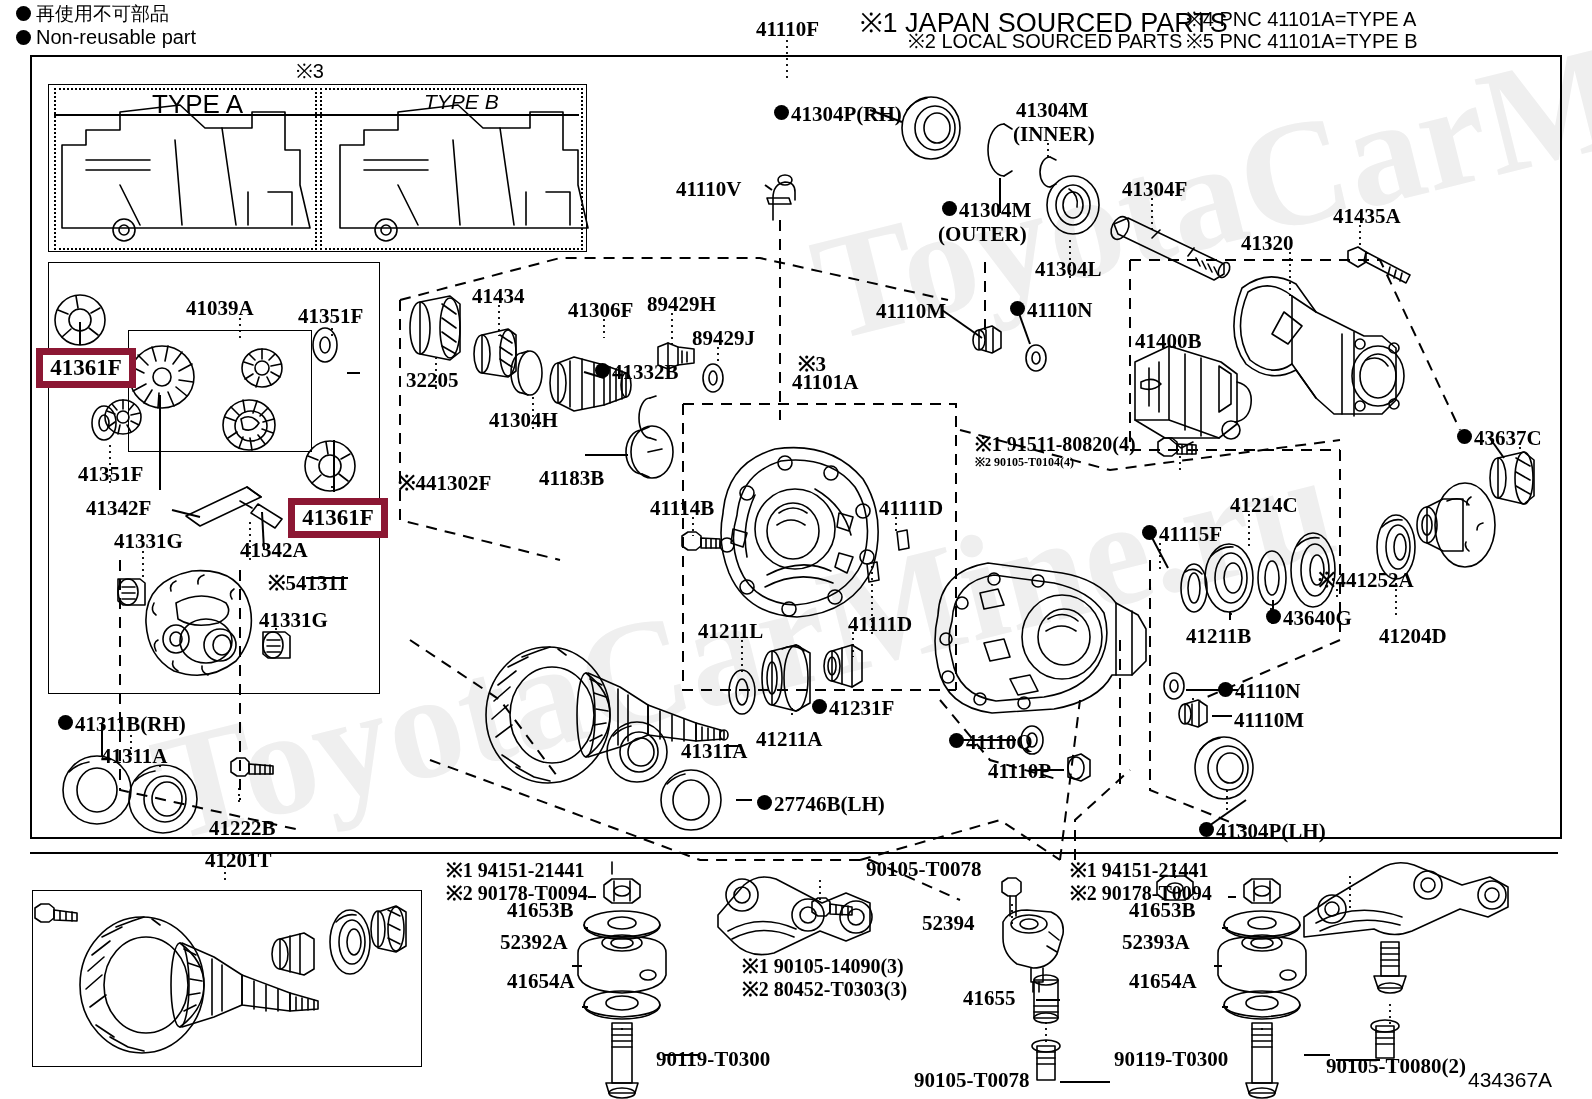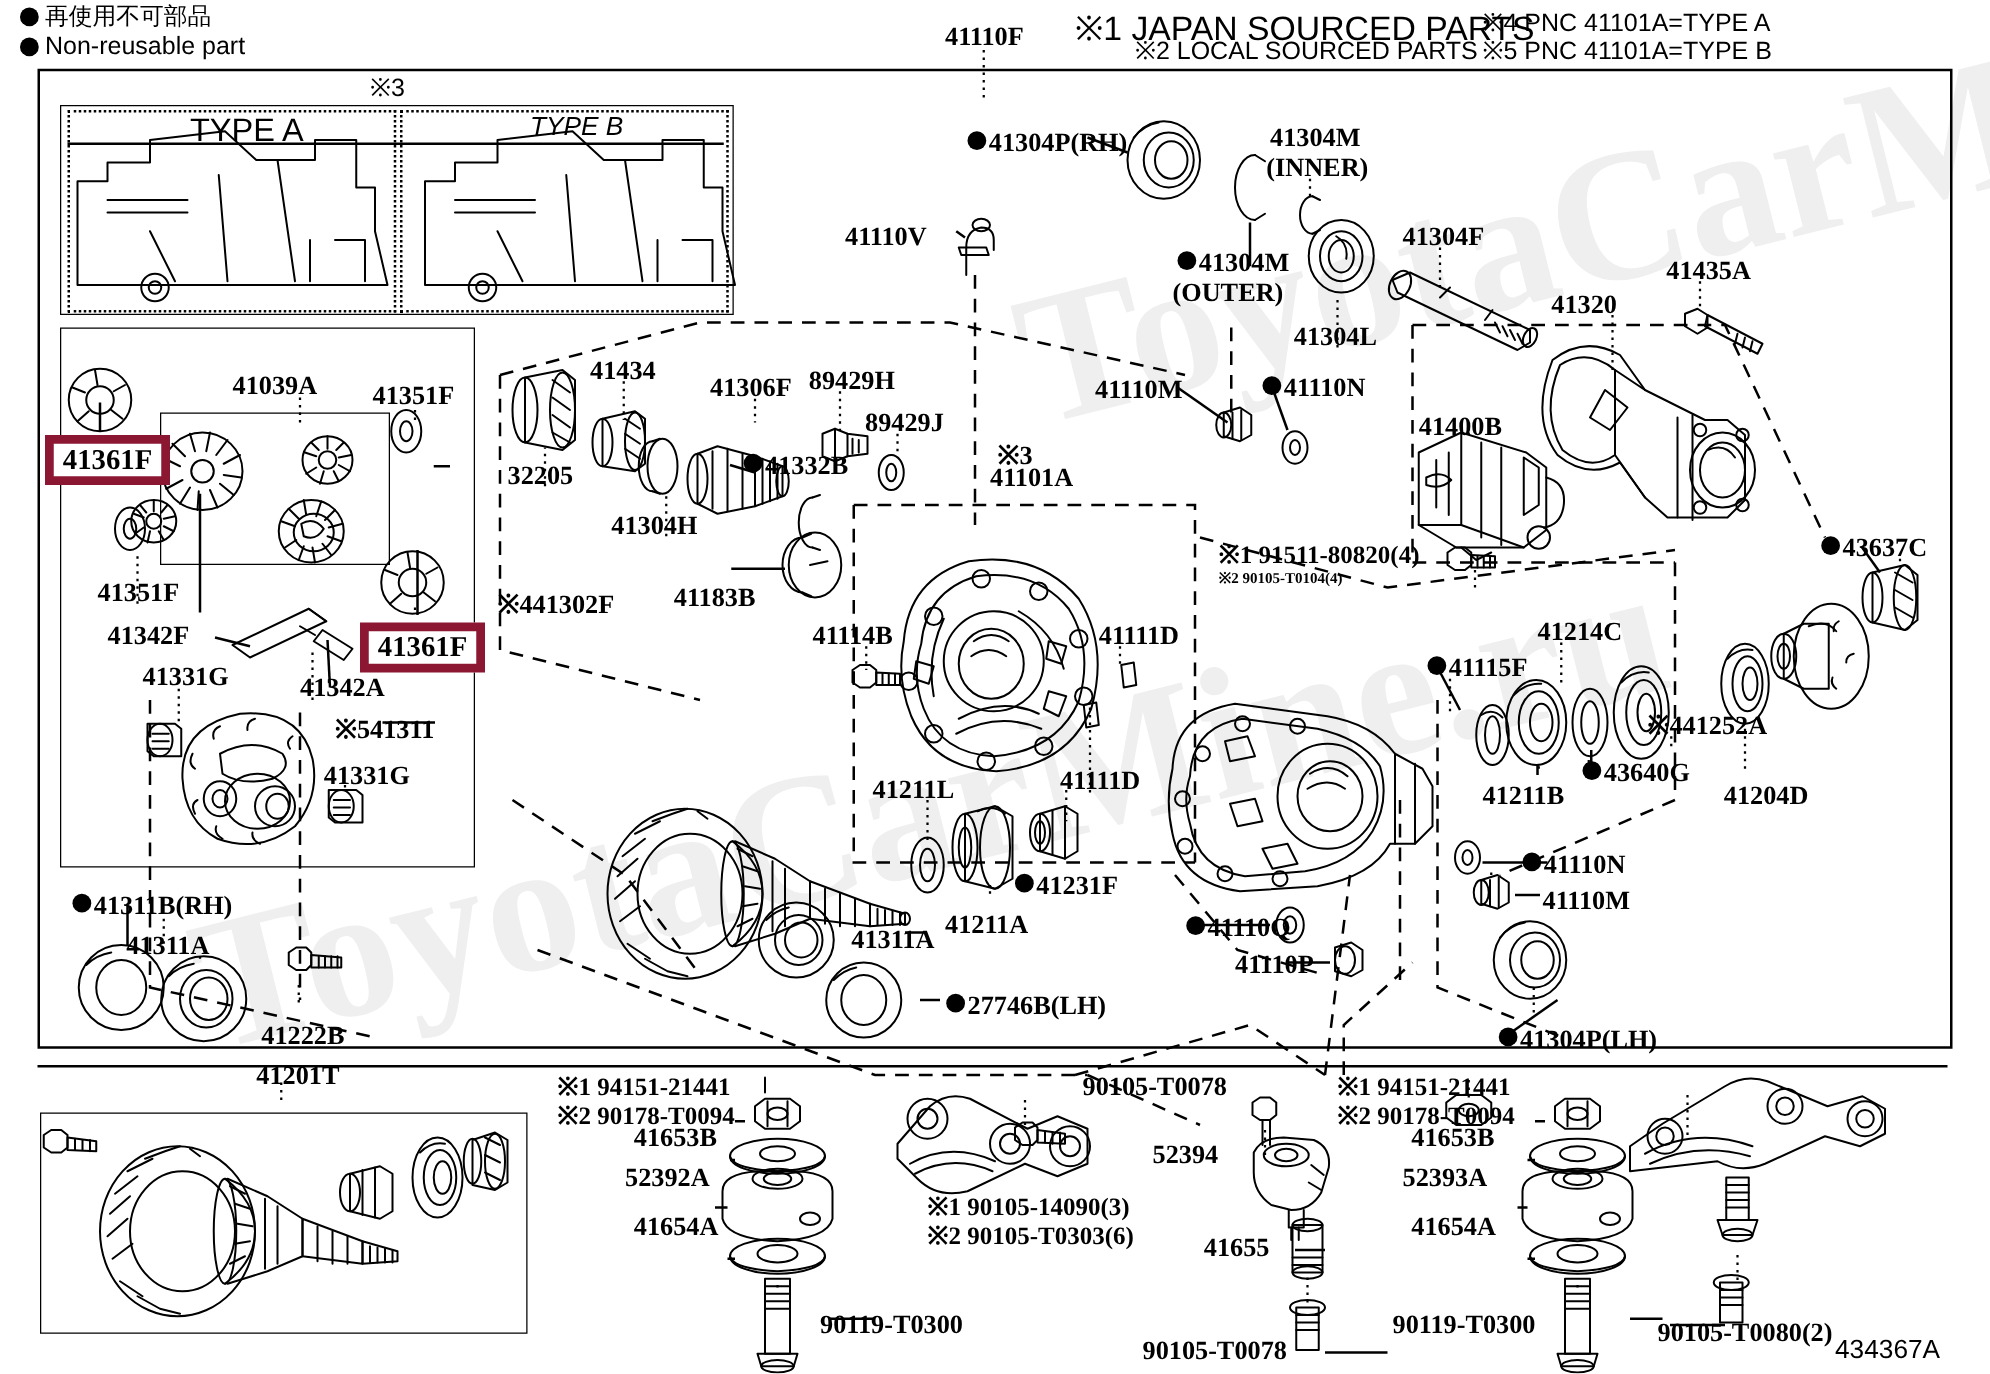--- a/index.html
+++ b/index.html
@@ -871,21 +871,21 @@
   <div class="lbl" style="left:975px;top:433px;font-size:20px;">※1 91511-80820(4)</div>
   <div class="lbl" style="left:975px;top:456px;font-size:12px;">※2 90105-T0104(4)</div>
 
   <div class="lbl" style="left:446px;top:859px;font-size:20px;">※1 94151-21441</div>
   <div class="lbl" style="left:446px;top:882px;font-size:20px;">※2 90178-T0094</div>
   <div class="lbl" style="left:507px;top:899px;">41653B</div>
   <div class="lbl" style="left:500px;top:931px;">52392A</div>
   <div class="lbl" style="left:507px;top:970px;">41654A</div>
   <div class="lbl" style="left:656px;top:1048px;">90119-T0300</div>
   <div class="lbl" style="left:742px;top:955px;font-size:20px;">※1 90105-14090(3)</div>
-  <div class="lbl" style="left:742px;top:978px;font-size:20px;">※2 90105-T0303(6)</div>
+  <div class="lbl" style="left:742px;top:978px;font-size:20px;">※2 80452-T0303(3)</div>
 
   <div class="lbl" style="left:866px;top:858px;">90105-T0078</div>
   <div class="lbl" style="left:922px;top:912px;">52394</div>
   <div class="lbl" style="left:963px;top:987px;">41655</div>
   <div class="lbl" style="left:914px;top:1069px;">90105-T0078</div>
 
   <div class="lbl" style="left:1070px;top:859px;font-size:20px;">※1 94151-21441</div>
   <div class="lbl" style="left:1070px;top:882px;font-size:20px;">※2 90178-T0094</div>
   <div class="lbl" style="left:1129px;top:899px;">41653B</div>
   <div class="lbl" style="left:1122px;top:931px;">52393A</div>

